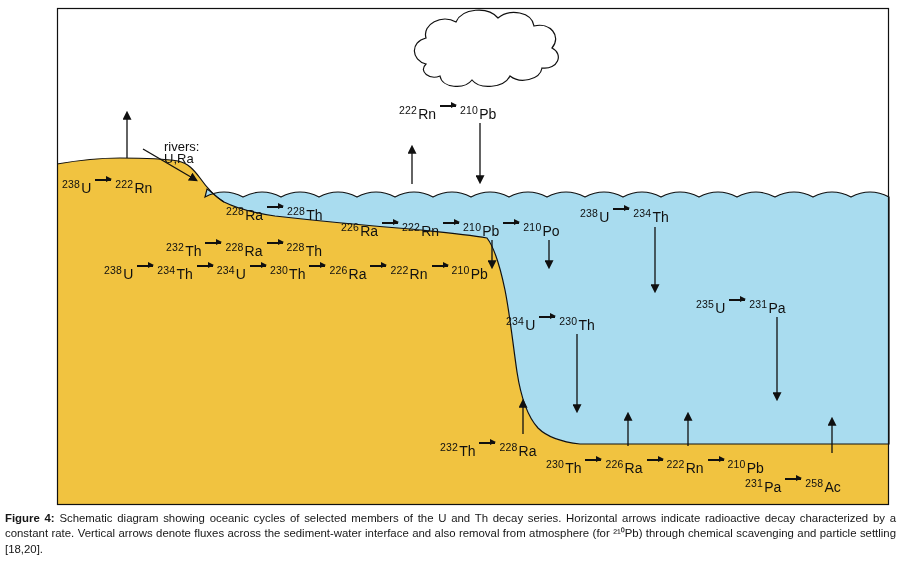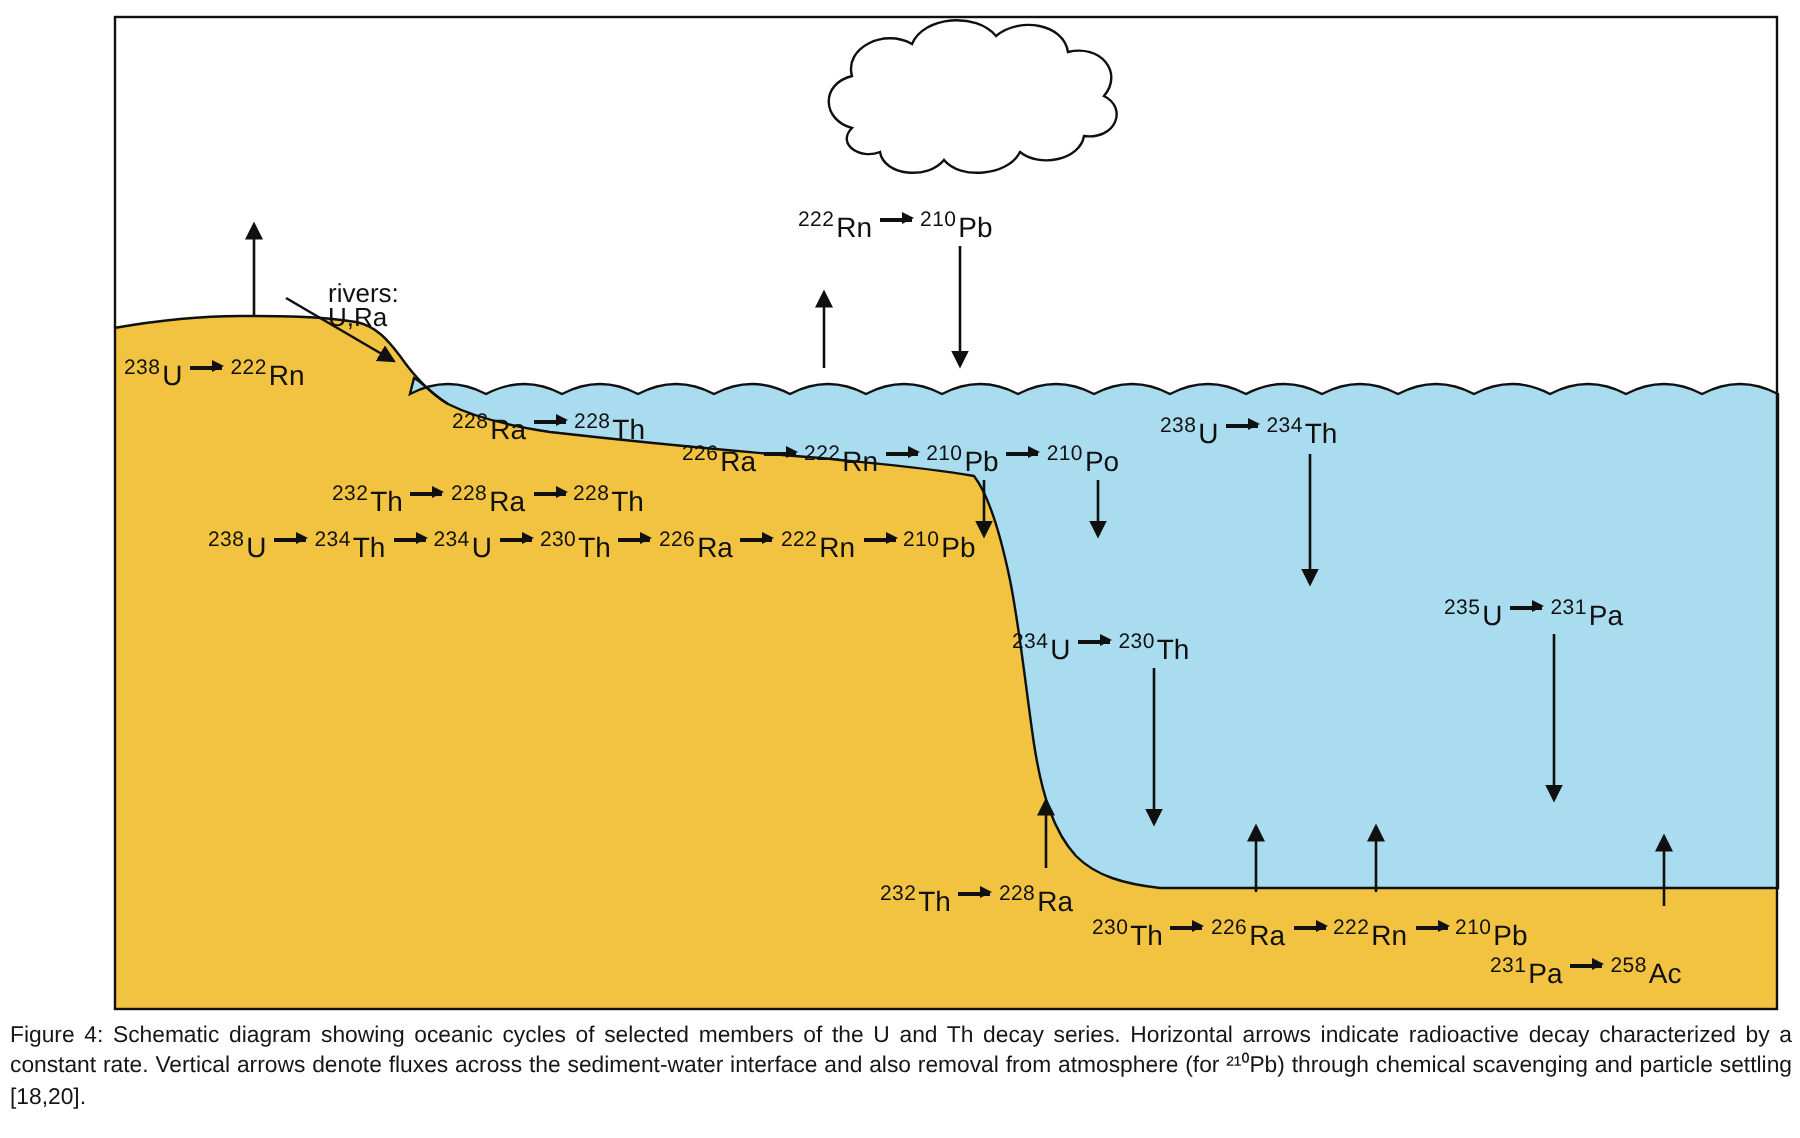--- a/index.html
+++ b/index.html
@@ -1,30 +1,30 @@
 <!DOCTYPE html>
 <html><head>
 <meta charset="utf-8">
 <style>
   html,body{margin:0;padding:0;background:#ffffff}
   .page{position:relative;width:900px;height:569px;background:#ffffff;overflow:hidden;
         font-family:"Liberation Sans",sans-serif;color:#101010}
   svg.diagram{position:absolute;left:0;top:0}
   .label-layer{position:absolute;left:0;top:0;width:900px;height:569px}
-  .chain{position:absolute;display:flex;align-items:center;white-space:nowrap}
+  .chain{position:absolute;display:flex;white-space:nowrap}
   .iso{display:inline-flex;align-items:flex-start}
   .mass{font-size:10.5px;line-height:10px;letter-spacing:.2px}
   .el{font-size:14px;line-height:10px;margin-left:1px;transform:translateY(3.5px)}
   .harrow{position:relative;width:16px;height:1.5px;background:#101010;margin:0 4px;flex:0 0 auto}
   .harrow::after{content:"";position:absolute;right:-1px;top:-3.1px;width:0;height:0;
                  border-left:6.5px solid #101010;border-top:3.8px solid transparent;border-bottom:3.8px solid transparent}
   .rivers{position:absolute;left:164px;top:141px;font-size:13px;line-height:11.5px}
   .caption{position:absolute;left:5px;top:511px;width:891px;font-size:11.4px;line-height:1.34;
            text-align:justify;color:#161616}
-  .caption .cap-label{font-weight:normal}
+  .caption .cap-label{font-weight:bold}
 </style>
 </head>
 <body>
 
 <div class="page">
 
   <svg class="diagram" width="900" height="569" viewBox="0 0 900 569">
     <defs>
       <marker id="ah" viewBox="0 0 10 10" refX="7.5" refY="5" markerWidth="9" markerHeight="9" markerUnits="userSpaceOnUse" orient="auto">
         <path d="M0 0 L10 5 L0 10 Z" fill="#101010"></path>
@@ -200,21 +200,21 @@
         <span class="iso">
           <span class="mass">234</span>
           <span class="el">U</span>
         </span>
         <span class="harrow"></span>
         <span class="iso">
           <span class="mass">230</span>
           <span class="el">Th</span>
         </span>
       </div>
-      <div class="chain" style="left: 696px; top: 299px; margin-left: 26px;">
+      <div class="chain" style="left: 696px; top: 299px;">
         <span class="iso">
           <span class="mass">235</span>
           <span class="el">U</span>
         </span>
         <span class="harrow"></span>
         <span class="iso">
           <span class="mass">231</span>
           <span class="el">Pa</span>
         </span>
       </div>

